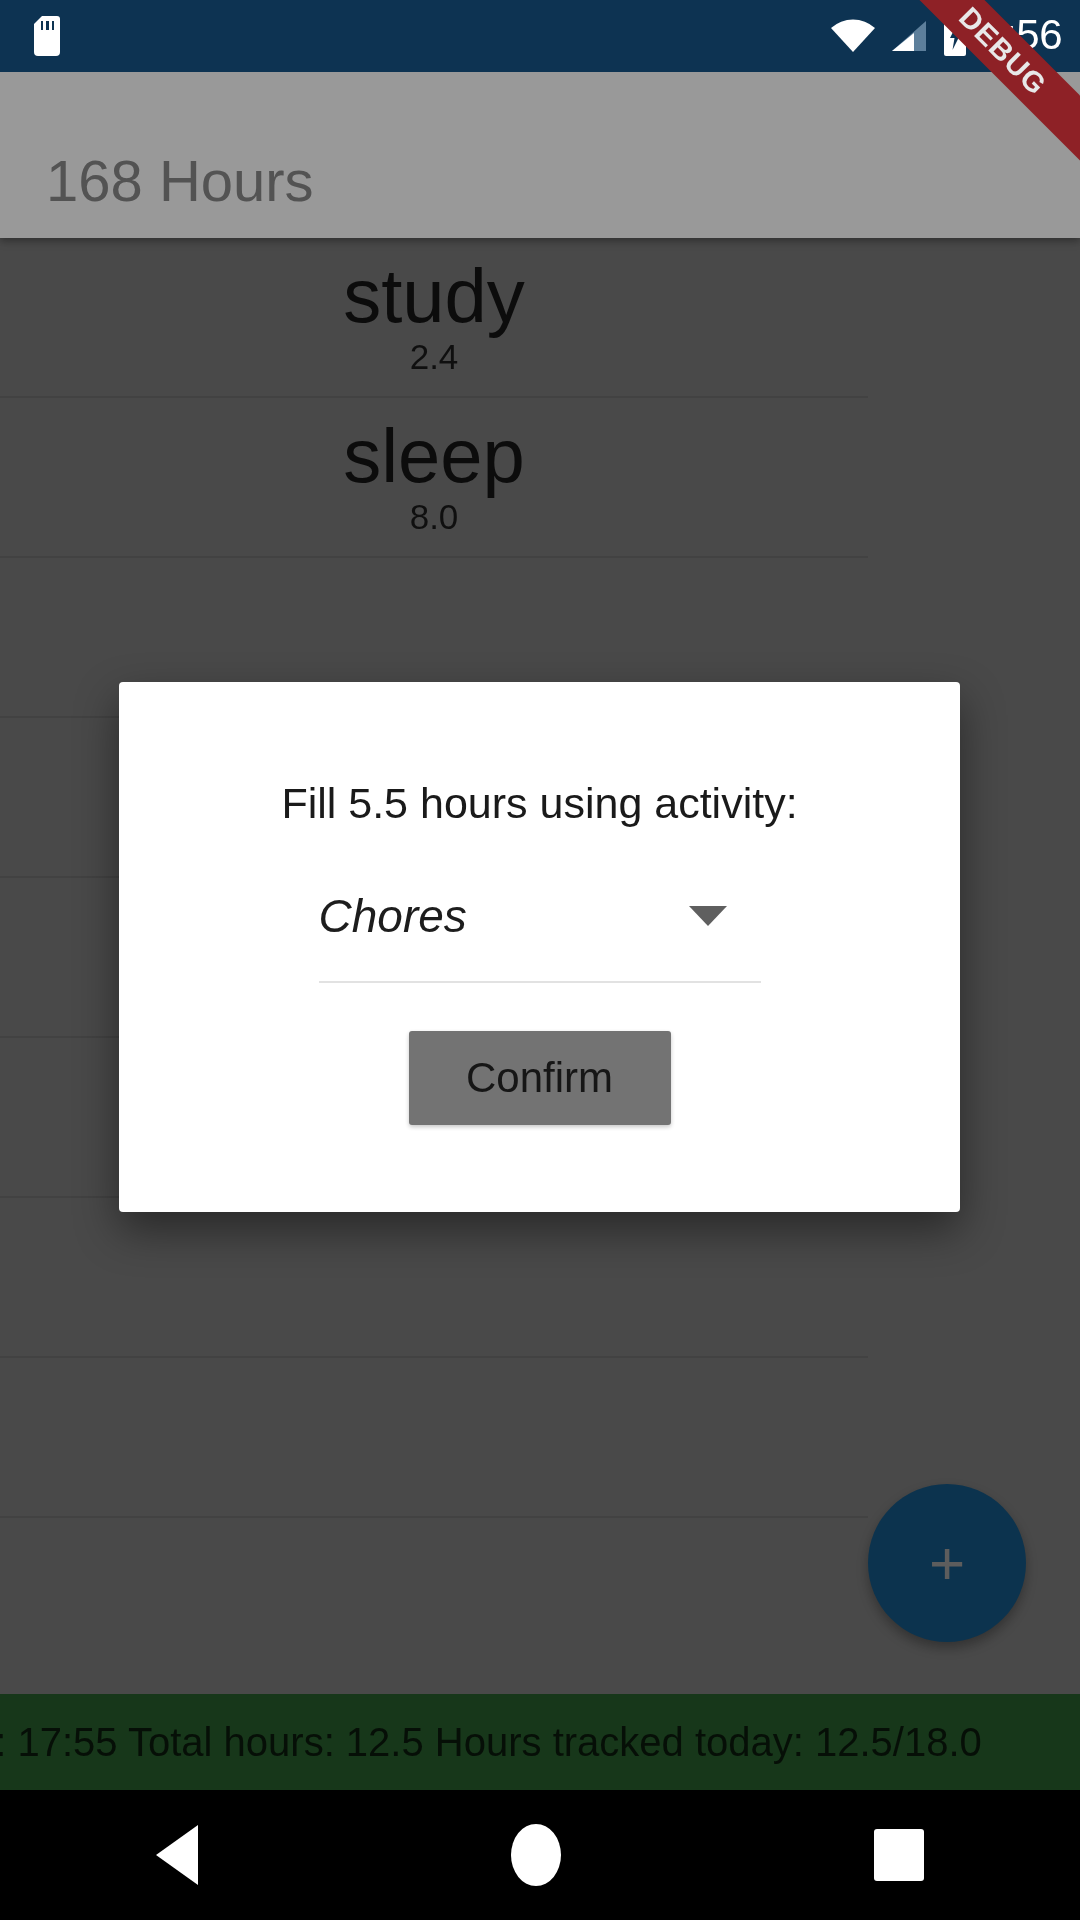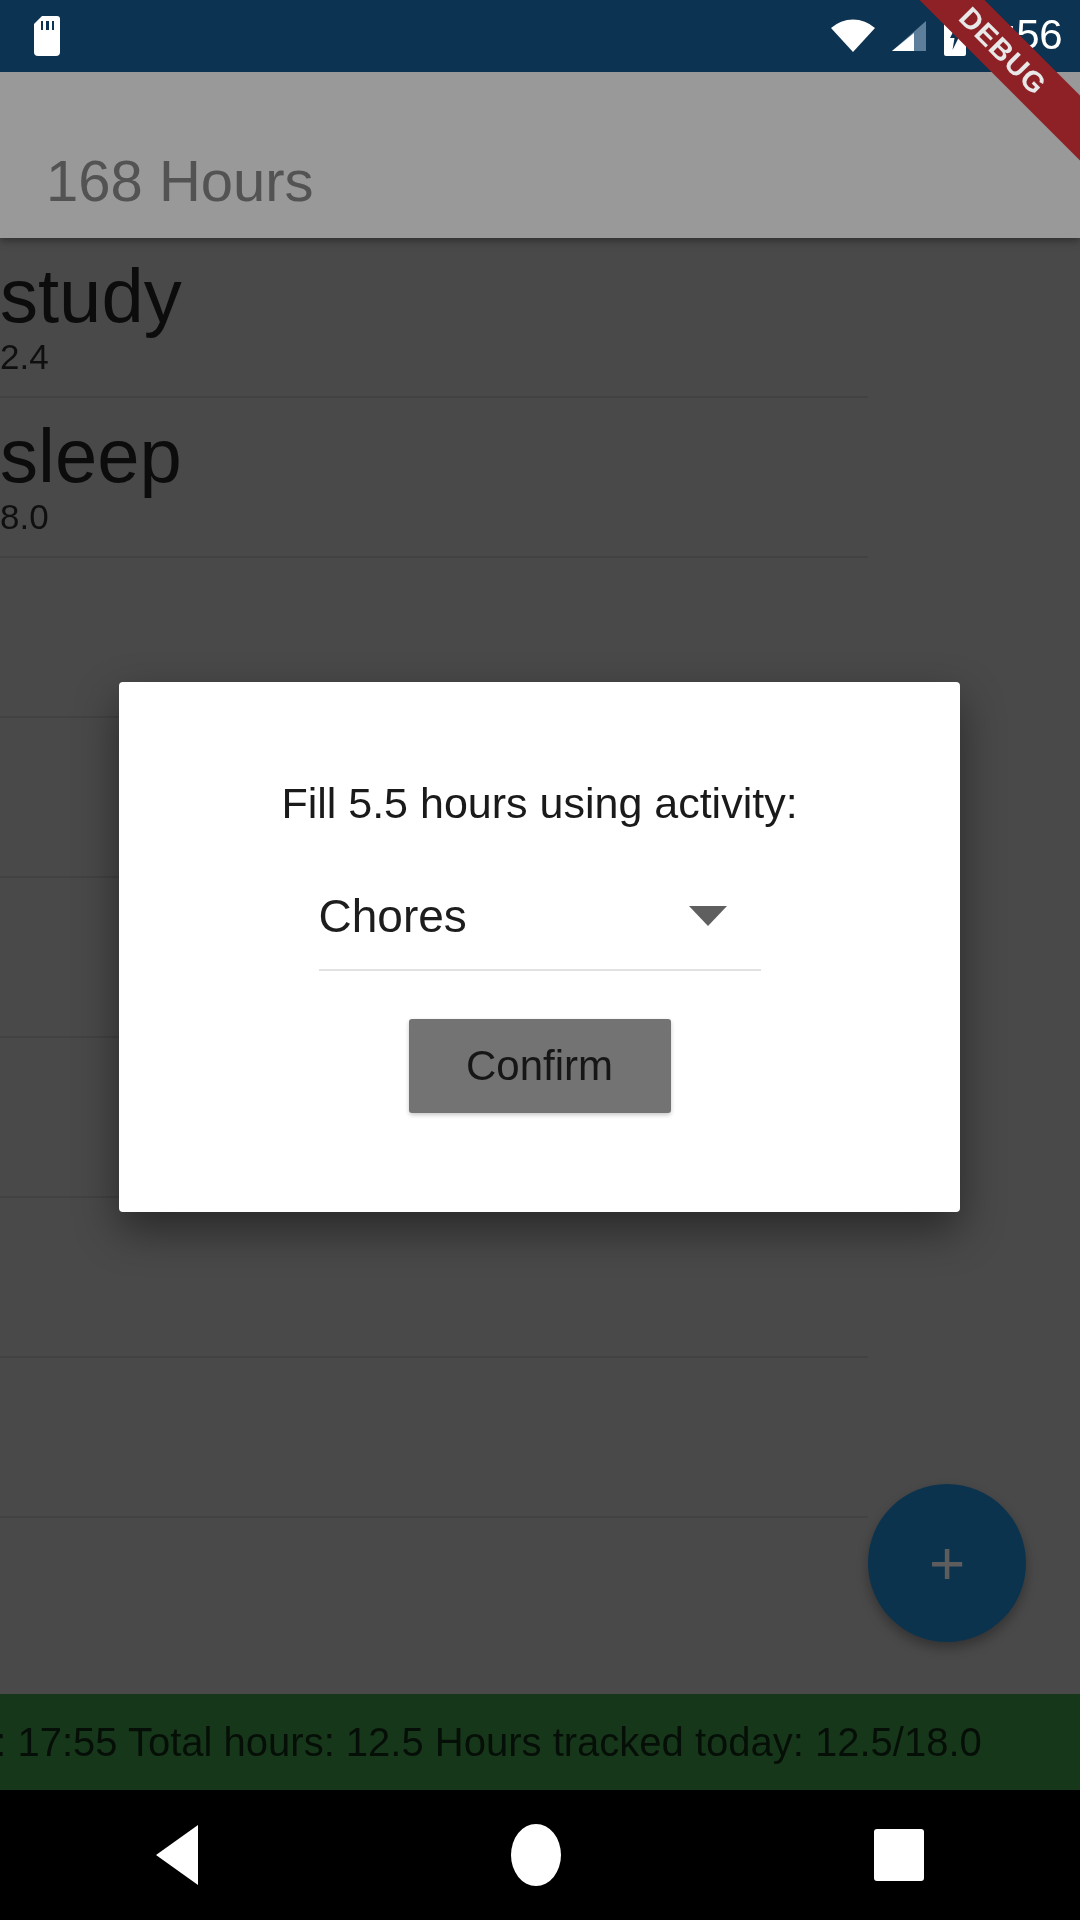--- a/index.html
+++ b/index.html
@@ -136,21 +136,21 @@
     background: #7a7a7a;
     z-index: 10;
   }
   .list-row {
     position: relative;
     width: 868px;
     height: 160px;
     border-bottom: 2px solid #6f6f6f;
     display: flex;
     flex-direction: column;
-    align-items: flex-start;
+    align-items: center;
     justify-content: center;
   }
   .row-title {
     font-size: 76px;
     color: #141414;
     line-height: 0.95;
   }
   .row-value {
     font-size: 35px;
     color: #1a1a1a;
@@ -267,22 +267,23 @@
     font-size: 43px;
     color: #1a1a1a;
     line-height: 1;
   }
   #dropdown {
     margin-top: 68px;
     width: 442px;
     display: flex;
     align-items: center;
     border-bottom: 2px solid #e2e2e2;
-    padding-bottom: 30px;
-    cursor: pointer;
+    padding-bottom: 42px;
+    cursor: pointer;
+    font-style: italic;
   }
   #dropdown-value {
     font-size: 46px;
     color: #1d1d1d;
     line-height: 1;
   }
   #dropdown-arrow {
     margin-left: auto;
     margin-right: 34px;
     width: 0; height: 0;

